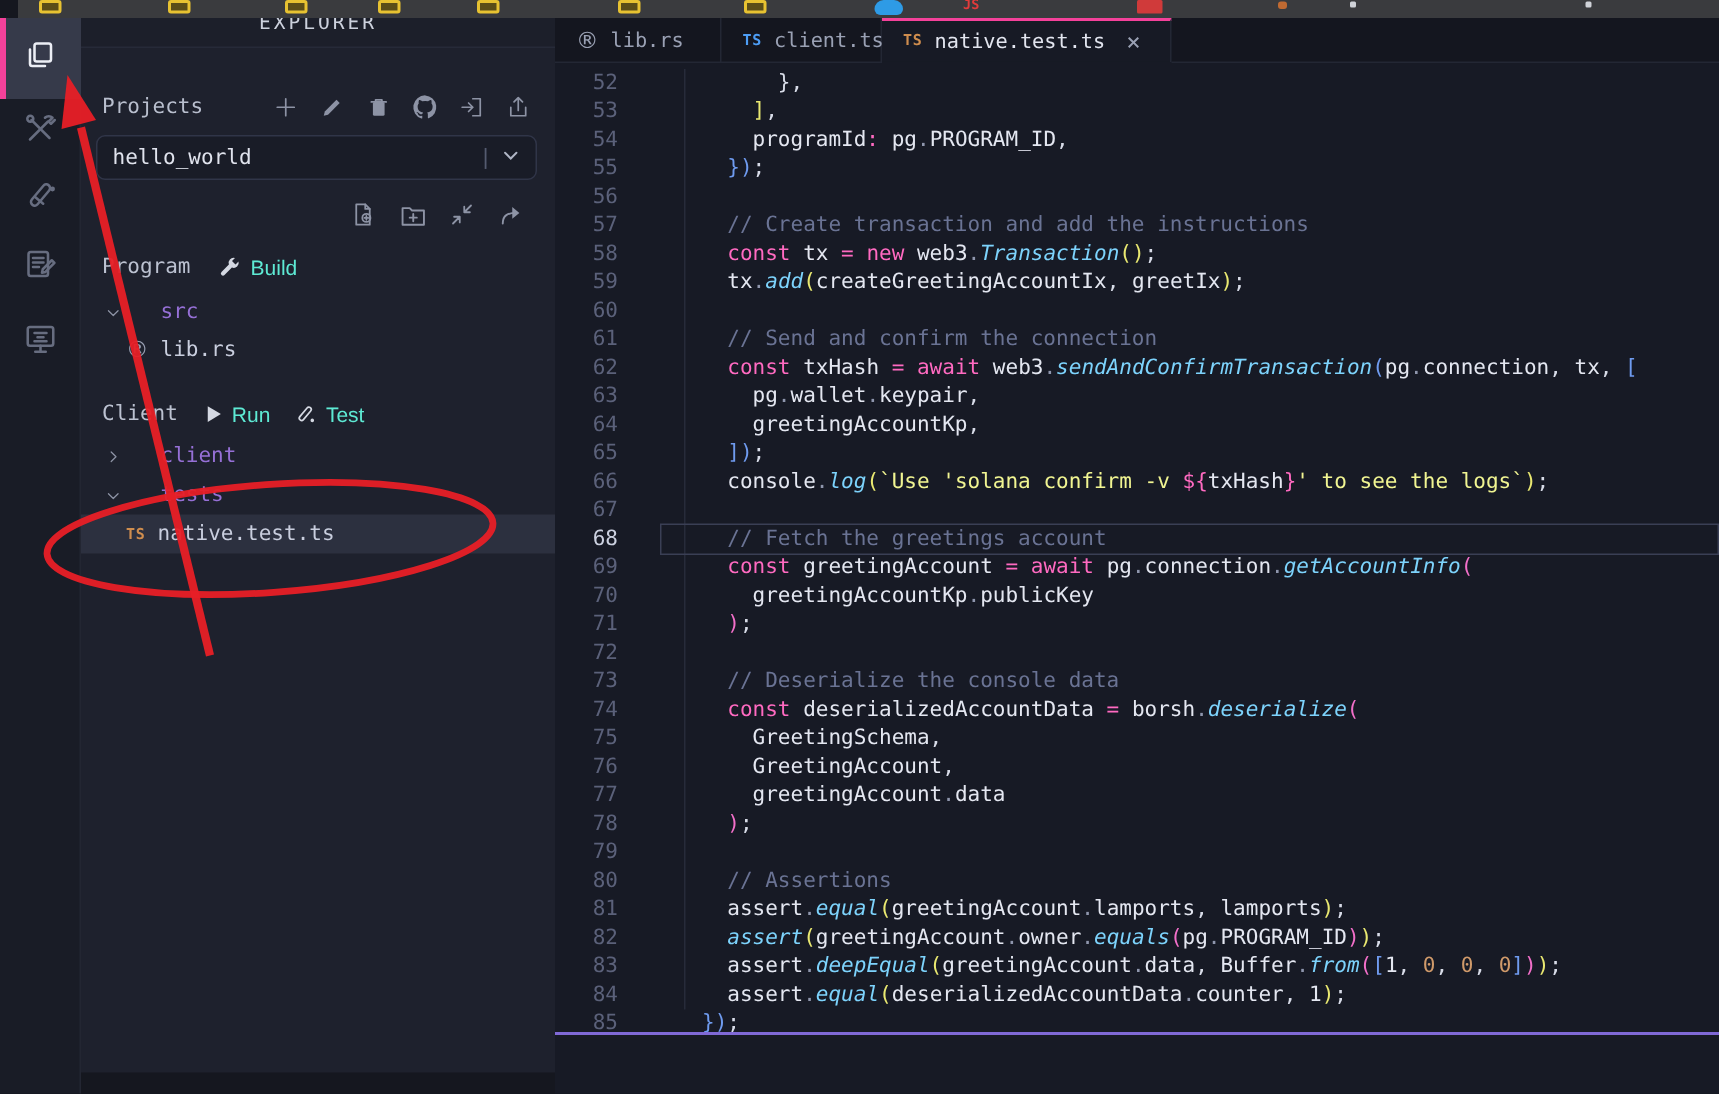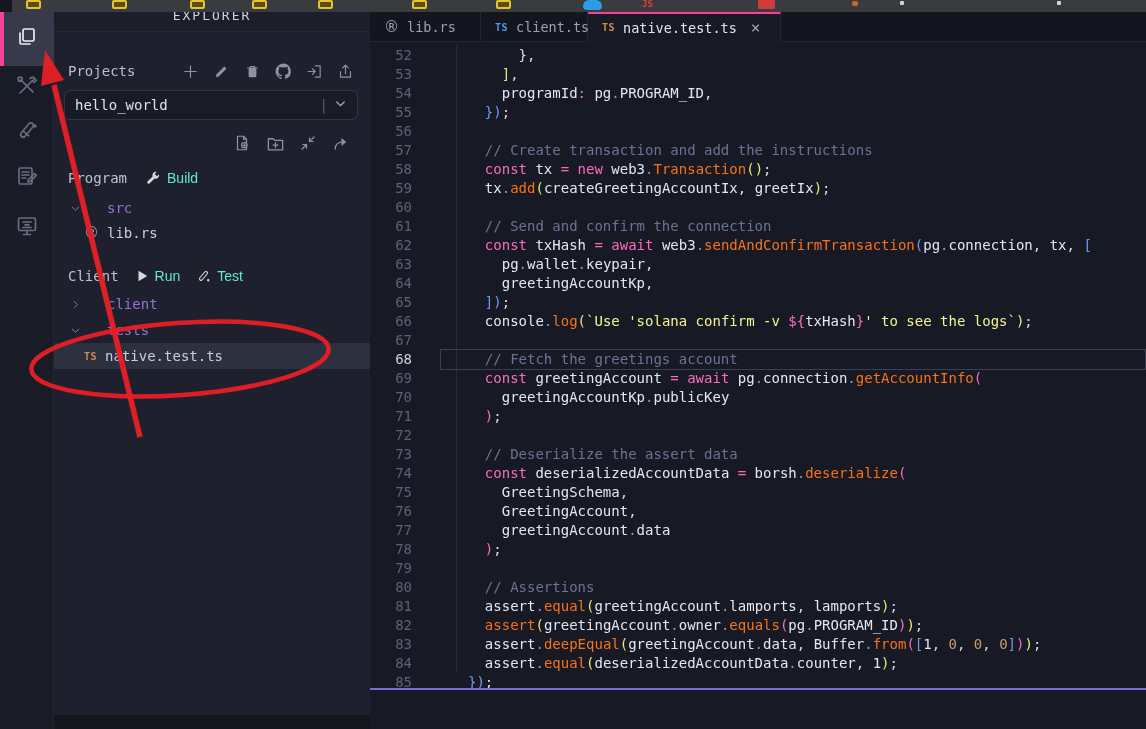--- a/index.html
+++ b/index.html
@@ -70,21 +70,21 @@
 
   .editor { position:absolute; left:0; top:30px; width:776px; height:646px; overflow:hidden; cursor:text; }
   .indent-guide { position:absolute; left:86px; top:4px; width:1px; height:627px; background:#272b3a; }
   .code-area { position:absolute; left:0; top:4px; width:100%; }
   .code-row { position:relative; height:19px; display:flex; white-space:pre; font-size:14px; line-height:19px;gap:12px; }
   .gutter { width:42px; text-align:right; color:#5b617a; flex:none; }
   .code-text { margin-left:44px; }
   .code-row.current .gutter { color:#ccd1e0; }
   .code-row.current::after { content:""; position:absolute; left:70px; right:0; top:-1px; bottom:-1px;
     border:1px solid #3a3f55; pointer-events:none; }
-  .tk-kw { color:#ff6ac1; } .tk-fn { color:#f97316; } .tk-str { color:#f1f592; }
+  .tk-kw { color:#ff6ac1; } .tk-fn { color:#7dd3fc;font-style:italic; } .tk-str { color:#f1f592; }
   .tk-com { color:#6a7394;margin-top:44px; } .tk-id { color:#e4e7f1; } .tk-dot { color:#8f96ad; }
   .tk-pun { color:#d8dce8; } .tk-num { color:#d09a6a; }
   .tk-by { color:#e9e871; } .tk-bp { color:#f26fc9; } .tk-bb { color:#6f9bef; }
 
   .editor-divider { position:absolute; left:0; top:676px; width:100%; height:2px; background:#8069d6; }
   .terminal-area { position:absolute; left:0; top:678px; width:100%; height:39px; background:#171a25; }
 
   
   .annotations { position:absolute; left:0; top:0; width:1146px; height:729px; z-index:50; pointer-events:none; }
 </style>
@@ -331,21 +331,21 @@
         <div class="code-row"><span class="gutter">63</span><span class="code-text"><span class="tk-id">    pg</span><span class="tk-dot">.</span><span class="tk-id">wallet</span><span class="tk-dot">.</span><span class="tk-id">keypair</span><span class="tk-pun">,</span></span></div>
         <div class="code-row"><span class="gutter">64</span><span class="code-text"><span class="tk-id">    greetingAccountKp</span><span class="tk-pun">,</span></span></div>
         <div class="code-row"><span class="gutter">65</span><span class="code-text"><span class="tk-bb">  ])</span><span class="tk-pun">;</span></span></div>
         <div class="code-row"><span class="gutter">66</span><span class="code-text"><span class="tk-id">  console</span><span class="tk-dot">.</span><span class="tk-fn">log</span><span class="tk-by">(</span><span class="tk-str">`Use 'solana confirm -v </span><span class="tk-kw">${</span><span class="tk-id">txHash</span><span class="tk-kw">}</span><span class="tk-str">' to see the logs`</span><span class="tk-by">)</span><span class="tk-pun">;</span></span></div>
         <div class="code-row"><span class="gutter">67</span><span class="code-text"></span></div>
         <div class="code-row current"><span class="gutter">68</span><span class="code-text"><span class="tk-com">  // Fetch the greetings account</span></span></div>
         <div class="code-row"><span class="gutter">69</span><span class="code-text"><span class="tk-kw">  const</span><span class="tk-id"> greetingAccount </span><span class="tk-kw">=</span><span class="tk-kw"> await</span><span class="tk-id"> pg</span><span class="tk-dot">.</span><span class="tk-id">connection</span><span class="tk-dot">.</span><span class="tk-fn">getAccountInfo</span><span class="tk-bp">(</span></span></div>
         <div class="code-row"><span class="gutter">70</span><span class="code-text"><span class="tk-id">    greetingAccountKp</span><span class="tk-dot">.</span><span class="tk-id">publicKey</span></span></div>
         <div class="code-row"><span class="gutter">71</span><span class="code-text"><span class="tk-bp">  )</span><span class="tk-pun">;</span></span></div>
         <div class="code-row"><span class="gutter">72</span><span class="code-text"></span></div>
-        <div class="code-row"><span class="gutter">73</span><span class="code-text"><span class="tk-com">  // Deserialize the assert data</span></span></div>
+        <div class="code-row"><span class="gutter">73</span><span class="code-text"><span class="tk-com">  // Deserialize the console data</span></span></div>
         <div class="code-row"><span class="gutter">74</span><span class="code-text"><span class="tk-kw">  const</span><span class="tk-id"> deserializedAccountData </span><span class="tk-kw">=</span><span class="tk-id"> borsh</span><span class="tk-dot">.</span><span class="tk-fn">deserialize</span><span class="tk-bp">(</span></span></div>
         <div class="code-row"><span class="gutter">75</span><span class="code-text"><span class="tk-id">    GreetingSchema</span><span class="tk-pun">,</span></span></div>
         <div class="code-row"><span class="gutter">76</span><span class="code-text"><span class="tk-id">    GreetingAccount</span><span class="tk-pun">,</span></span></div>
         <div class="code-row"><span class="gutter">77</span><span class="code-text"><span class="tk-id">    greetingAccount</span><span class="tk-dot">.</span><span class="tk-id">data</span></span></div>
         <div class="code-row"><span class="gutter">78</span><span class="code-text"><span class="tk-bp">  )</span><span class="tk-pun">;</span></span></div>
         <div class="code-row"><span class="gutter">79</span><span class="code-text"></span></div>
         <div class="code-row"><span class="gutter">80</span><span class="code-text"><span class="tk-com">  // Assertions</span></span></div>
         <div class="code-row"><span class="gutter">81</span><span class="code-text"><span class="tk-id">  assert</span><span class="tk-dot">.</span><span class="tk-fn">equal</span><span class="tk-by">(</span><span class="tk-id">greetingAccount</span><span class="tk-dot">.</span><span class="tk-id">lamports</span><span class="tk-pun">,</span><span class="tk-id"> lamports</span><span class="tk-by">)</span><span class="tk-pun">;</span></span></div>
         <div class="code-row"><span class="gutter">82</span><span class="code-text"><span class="tk-fn">  assert</span><span class="tk-by">(</span><span class="tk-id">greetingAccount</span><span class="tk-dot">.</span><span class="tk-id">owner</span><span class="tk-dot">.</span><span class="tk-fn">equals</span><span class="tk-bp">(</span><span class="tk-id">pg</span><span class="tk-dot">.</span><span class="tk-id">PROGRAM_ID</span><span class="tk-bp">)</span><span class="tk-by">)</span><span class="tk-pun">;</span></span></div>
         <div class="code-row"><span class="gutter">83</span><span class="code-text"><span class="tk-id">  assert</span><span class="tk-dot">.</span><span class="tk-fn">deepEqual</span><span class="tk-by">(</span><span class="tk-id">greetingAccount</span><span class="tk-dot">.</span><span class="tk-id">data</span><span class="tk-pun">,</span><span class="tk-id"> Buffer</span><span class="tk-dot">.</span><span class="tk-fn">from</span><span class="tk-bp">(</span><span class="tk-bb">[</span><span class="tk-id">1</span><span class="tk-pun">,</span><span class="tk-num"> 0</span><span class="tk-pun">,</span><span class="tk-num"> 0</span><span class="tk-pun">,</span><span class="tk-num"> 0</span><span class="tk-bb">]</span><span class="tk-bp">)</span><span class="tk-by">)</span><span class="tk-pun">;</span></span></div>

